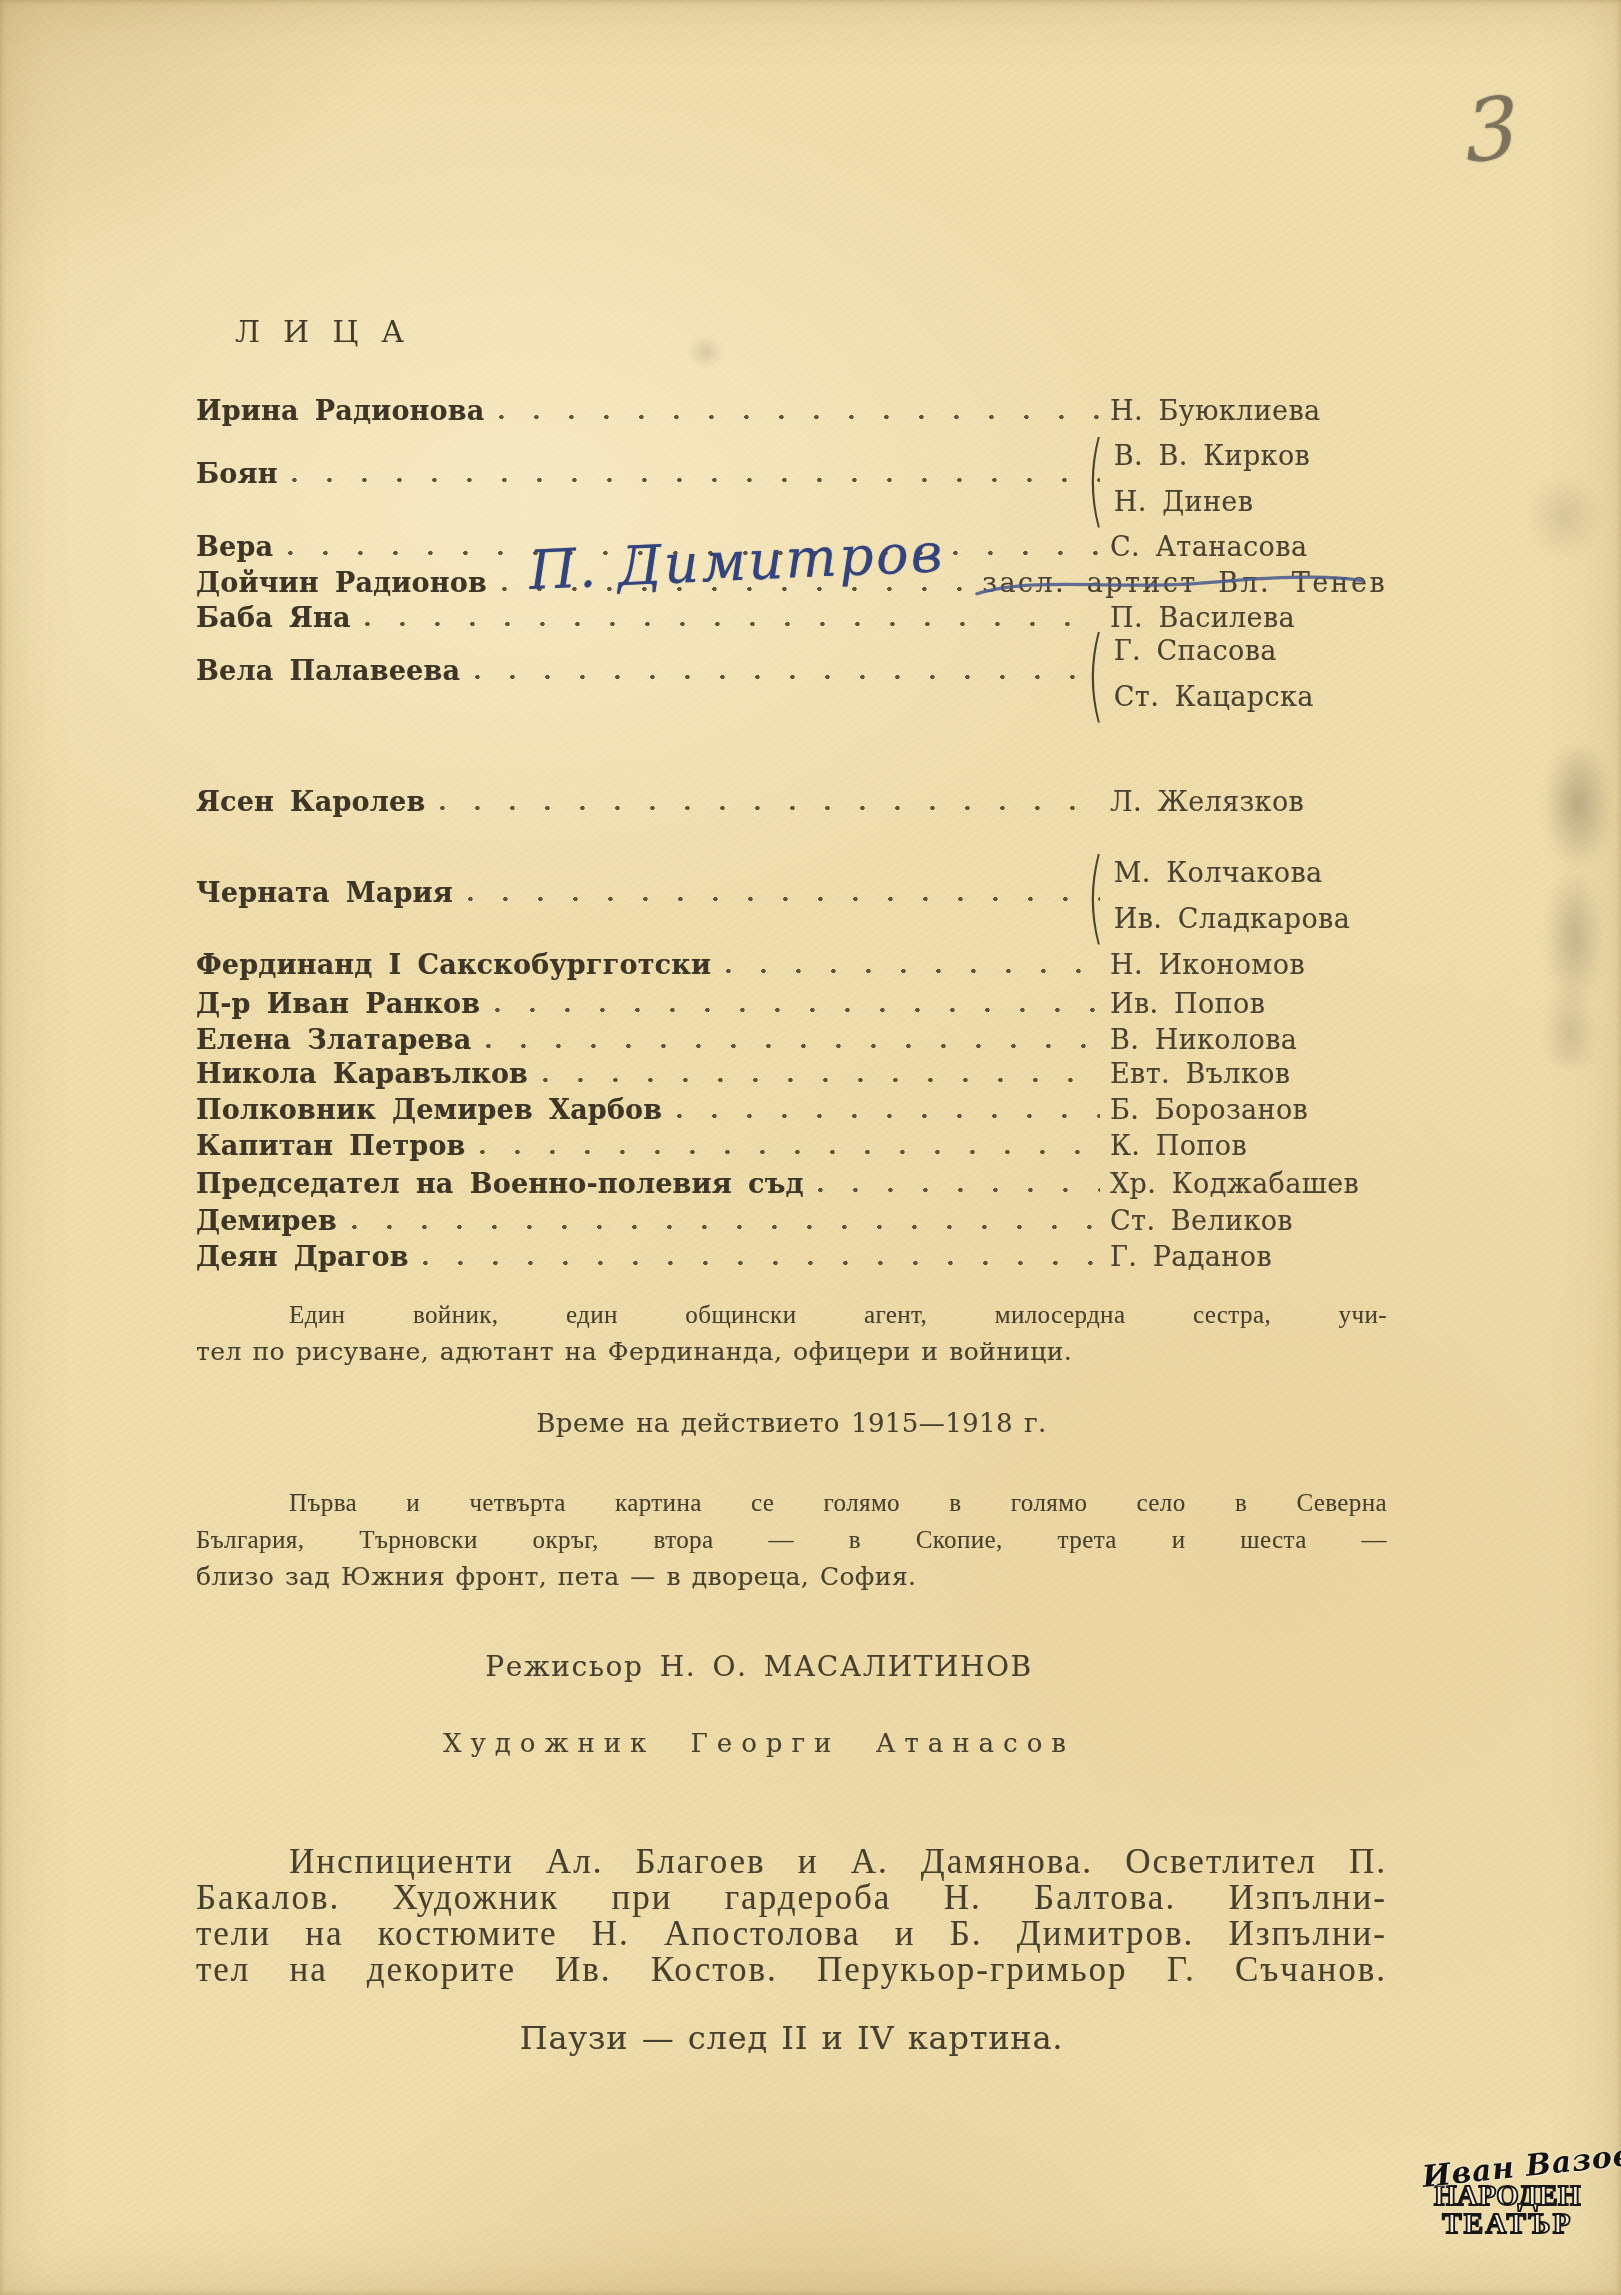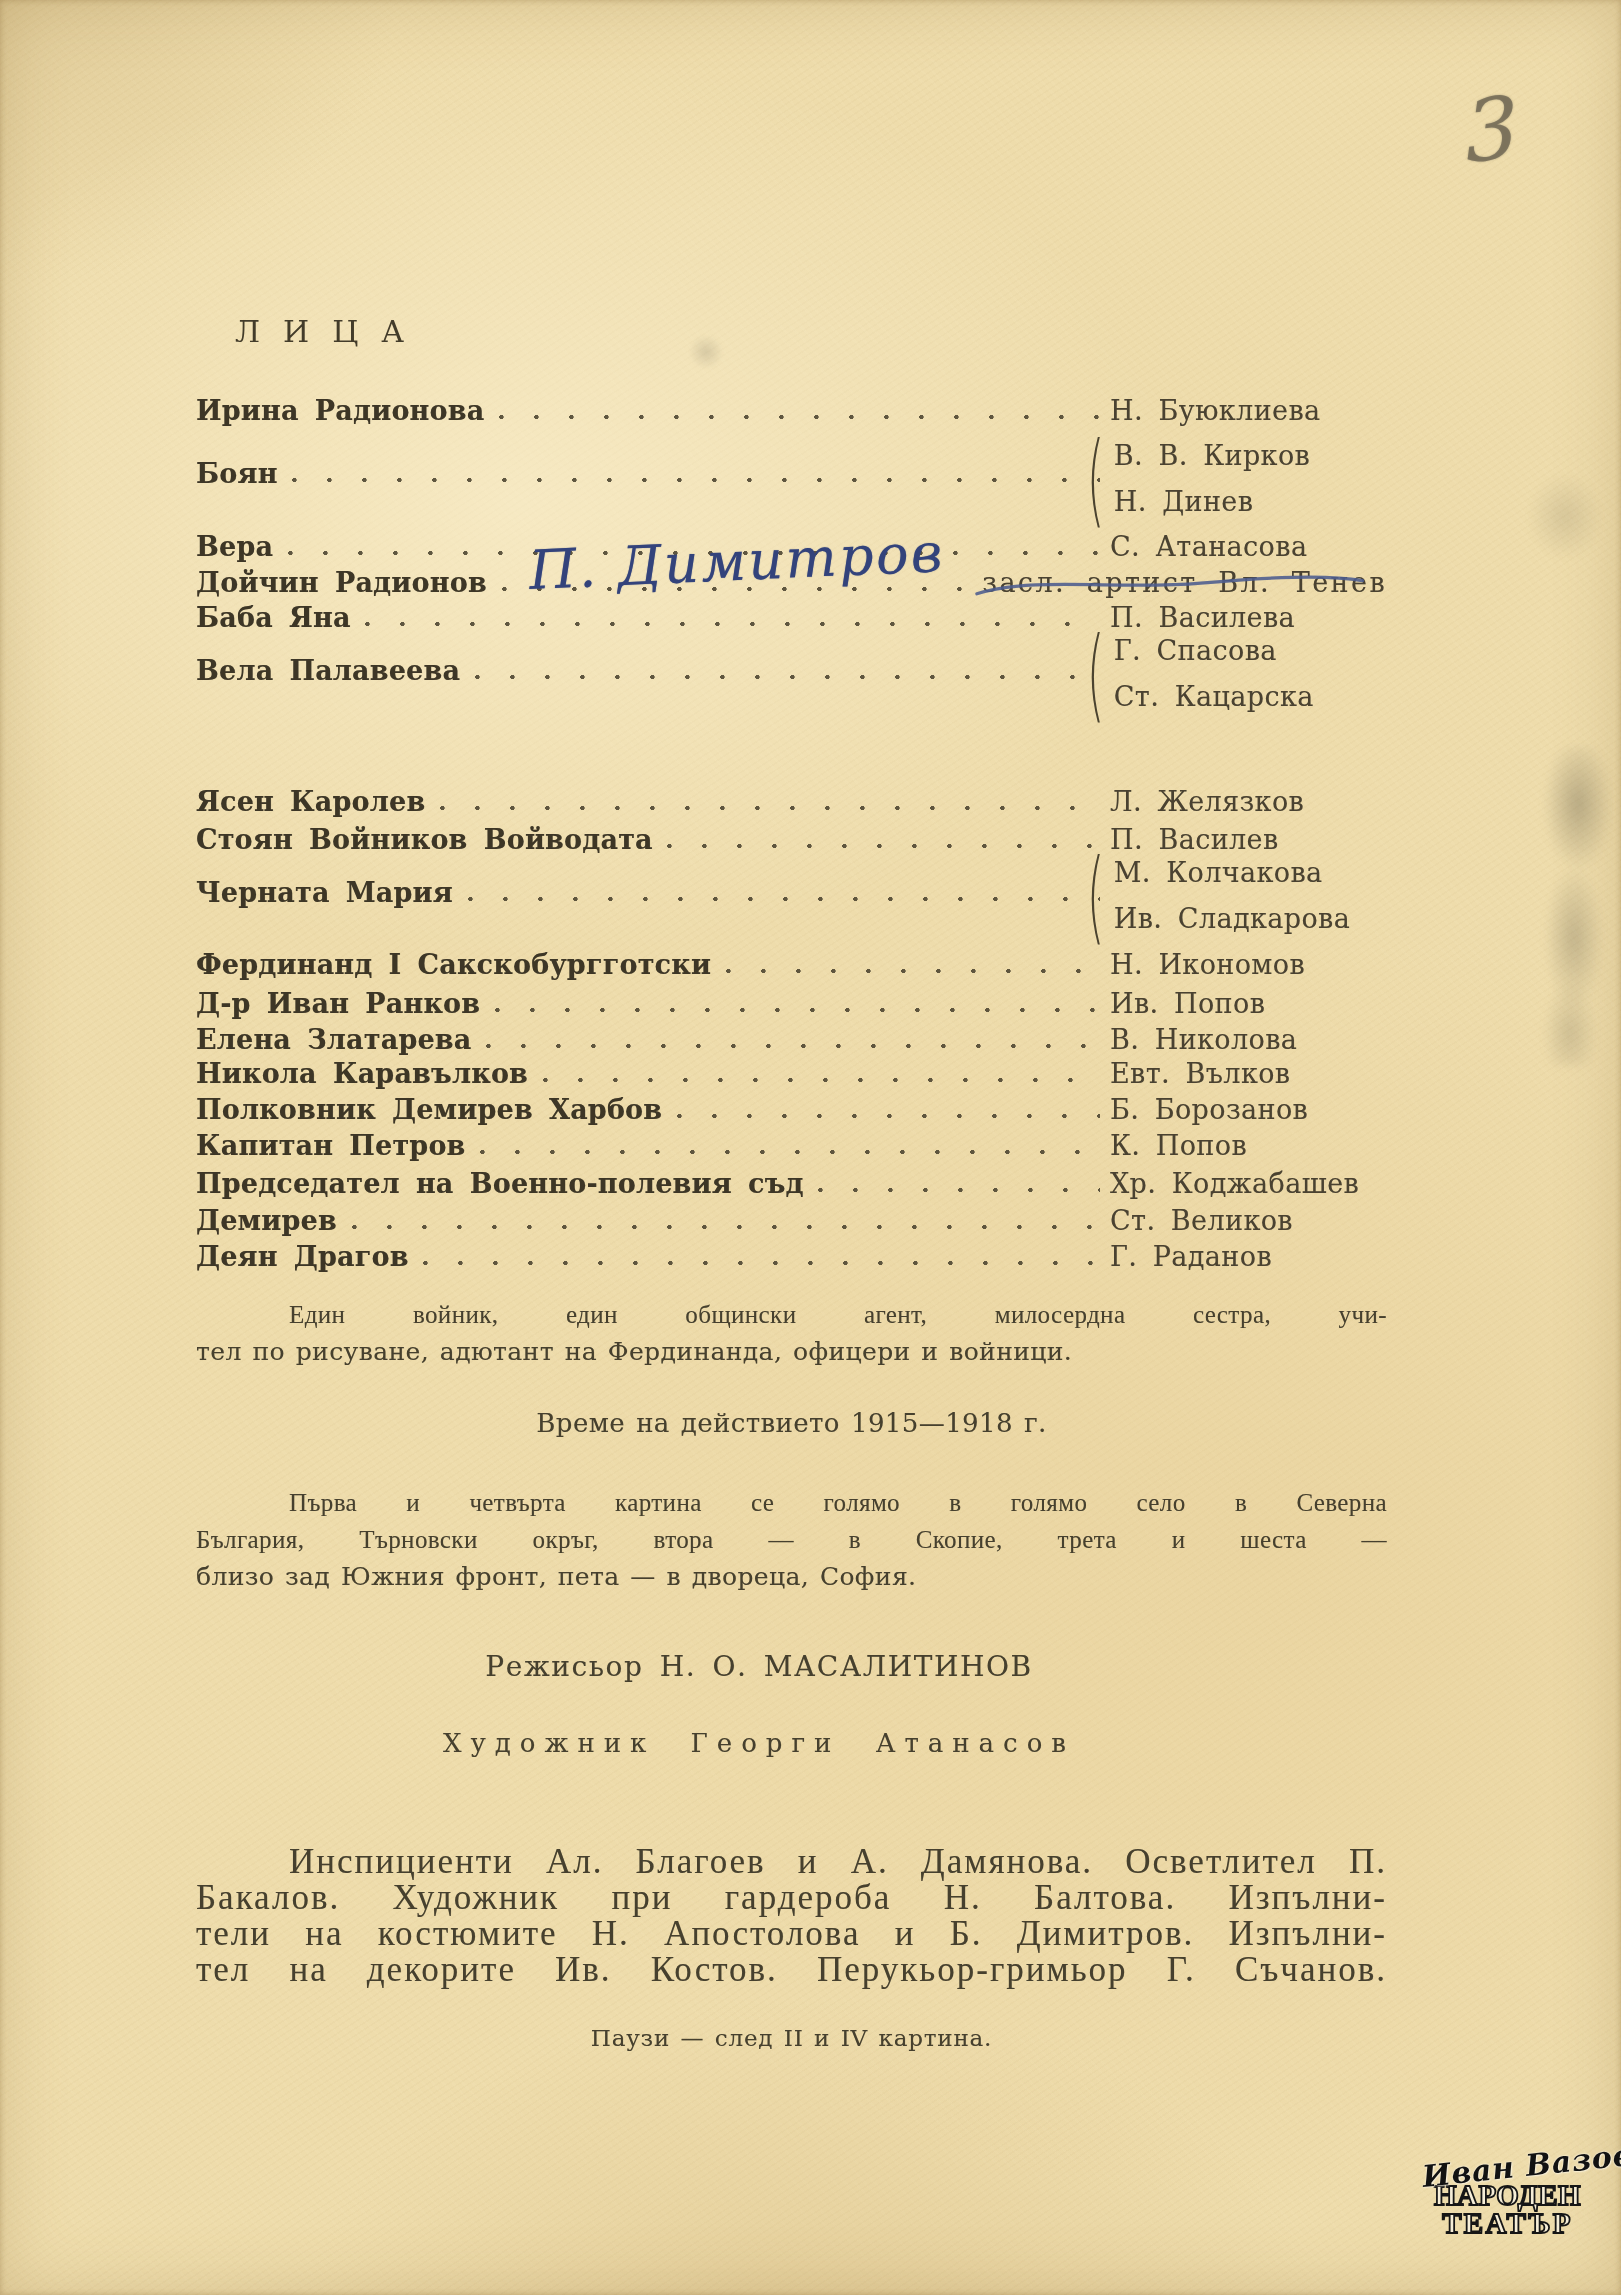--- a/index.html
+++ b/index.html
@@ -72,21 +72,21 @@
   .para .line{display:block;}
   .jl{text-align:justify;text-align-last:justify;font-family:Liberation Serif, serif;}
   .ind{padding-left:93px;}
   .center{text-align:center;}
   .p-extras{top:1296px;}
   .p-time{top:1405px;font-size:26px;}
   .p-scene{top:1484px;}
   .p-director{top:1648px;width:1126px;font-size:28px;letter-spacing:1.6px;word-spacing:5.7px;}
   .p-designer{top:1725px;width:1126px;font-size:26px;letter-spacing:9px;word-spacing:18px;}
   .p-crew{top:1844px;font-size:35px;line-height:36px;letter-spacing:2px;word-spacing:3.3px;}
-  .p-pauses{top:2020px;font-size:23px;letter-spacing:0.8px;}
+  .p-pauses{top:2020px;font-size:32px;letter-spacing:0.8px;}
   
   .logo{position:absolute;left:1422px;top:2151px;width:171px;text-align:center;}
   .logo-script{
     display:block;font-style:italic;font-weight:bold;font-size:30px;line-height:33px;
     color:#121212;transform:rotate(-6deg);letter-spacing:0.8px;white-space:nowrap;
     text-shadow:0 0 2.4px rgba(252,246,228,.95),0 0 0.8px #fff8e6,0.8px 0.8px 1.6px rgba(250,244,226,.8);
     margin-bottom:-3.3px;
   }
   .logo-big{
     display:block;font-family:"Liberation Serif","DejaVu Serif",serif;font-weight:bold;
@@ -174,25 +174,20 @@
       </div>
     </div>
 
 
     <div class="cast-row" style="top:785px">
       <span class="char">Ясен Каролев</span>
       <span class="dots"></span>
       <span class="actor">Л. Желязков</span>
     </div>
 
-    <div class="cast-row" style="top:823px">
-      <span class="char">Стоян Войников Войводата</span>
-      <span class="dots"></span>
-      <span class="actor">П. Василев</span>
-    </div>
 
     <div class="cast-row" style="top:876px">
       <span class="char">Черната Мария</span>
       <span class="dots"></span>
       <span class="actor slot"></span>
     </div>
     <div class="actor-stack" style="top:850px">
       <span class="brace">(</span>
       <div class="pair">
         <span>М. Колчакова</span>

